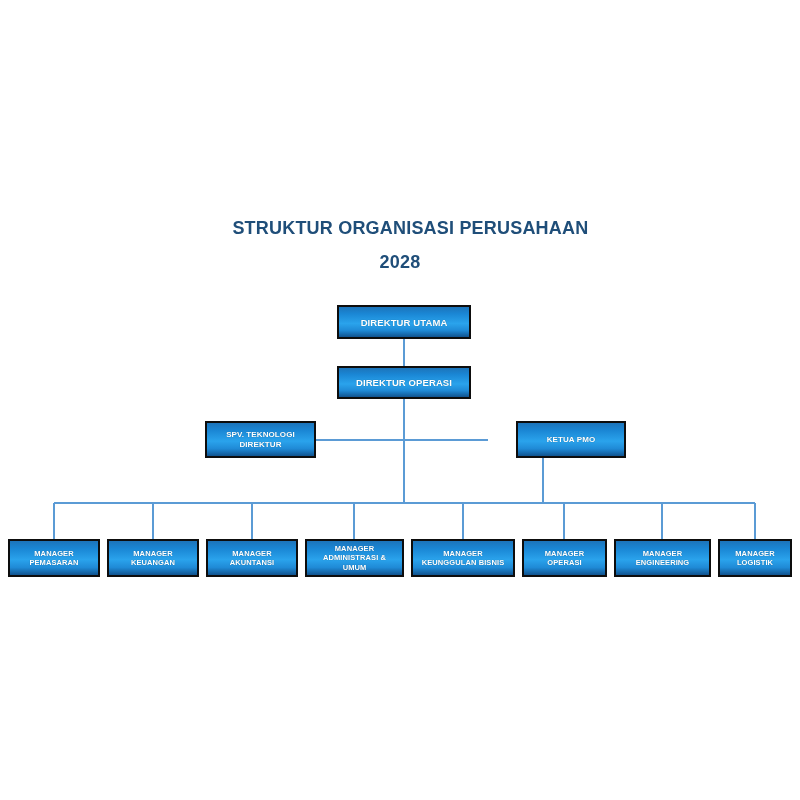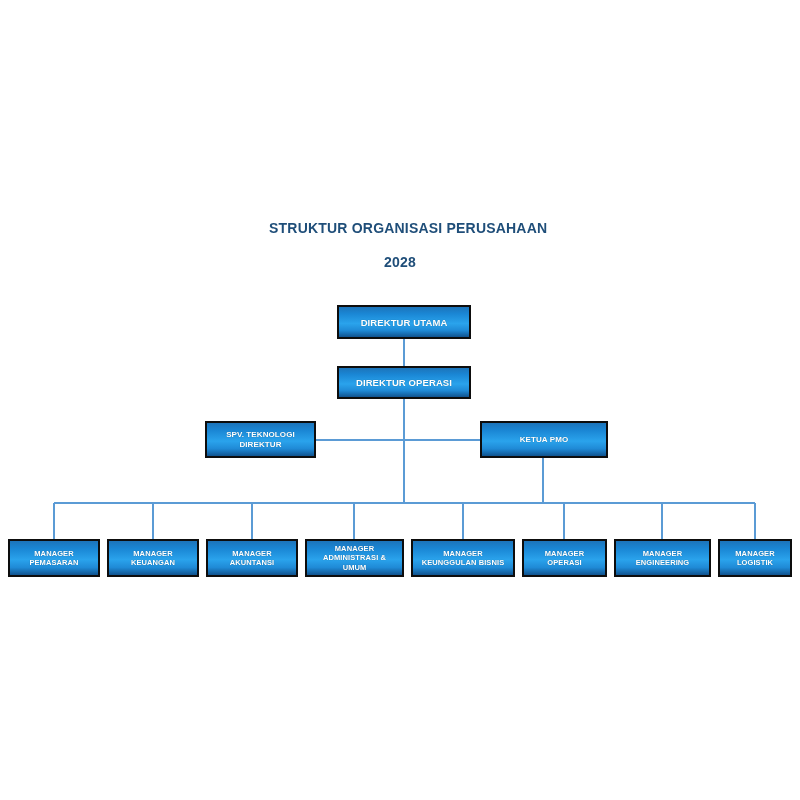--- a/index.html
+++ b/index.html
@@ -23,21 +23,21 @@
 
   
   .chart-title {
     position: absolute;
     left: 0;
     top: 203px;
     width: 800px;
     text-align: center;
     color: #1F4E79;
     font-weight: bold;
-    font-size: 14px;
+    font-size: 18px;
     letter-spacing: 0.2px;
     line-height: 17px;
     white-space: pre;
   }
   .chart-title .title-line2 {
     display: block;
   }
 
   
   #connectors {
@@ -122,21 +122,21 @@
 
   <div class="org-box level-exec" style="left:337px; top:366px; width:134px; height:33px;">
     <span class="box-label">DIREKTUR OPERASI</span>
   </div>
 
   <div class="org-box level-mid" style="left:205px; top:421px; width:111px; height:37px;">
     <span class="box-label">SPV. TEKNOLOGI
 DIREKTUR</span>
   </div>
 
-  <div class="org-box level-mid" style="left:480px; top:421px; width:128px; height:37px;">
+  <div class="org-box level-mid" style="left:516px; top:421px; width:110px; height:37px;">
     <span class="box-label">KETUA PMO</span>
   </div>
 
   <div class="org-box level-mgr" style="left:8px; top:539px; width:92px; height:38px;">
     <span class="box-label">MANAGER
 PEMASARAN</span>
   </div>
 
   <div class="org-box level-mgr" style="left:107px; top:539px; width:92px; height:38px;">
     <span class="box-label">MANAGER

